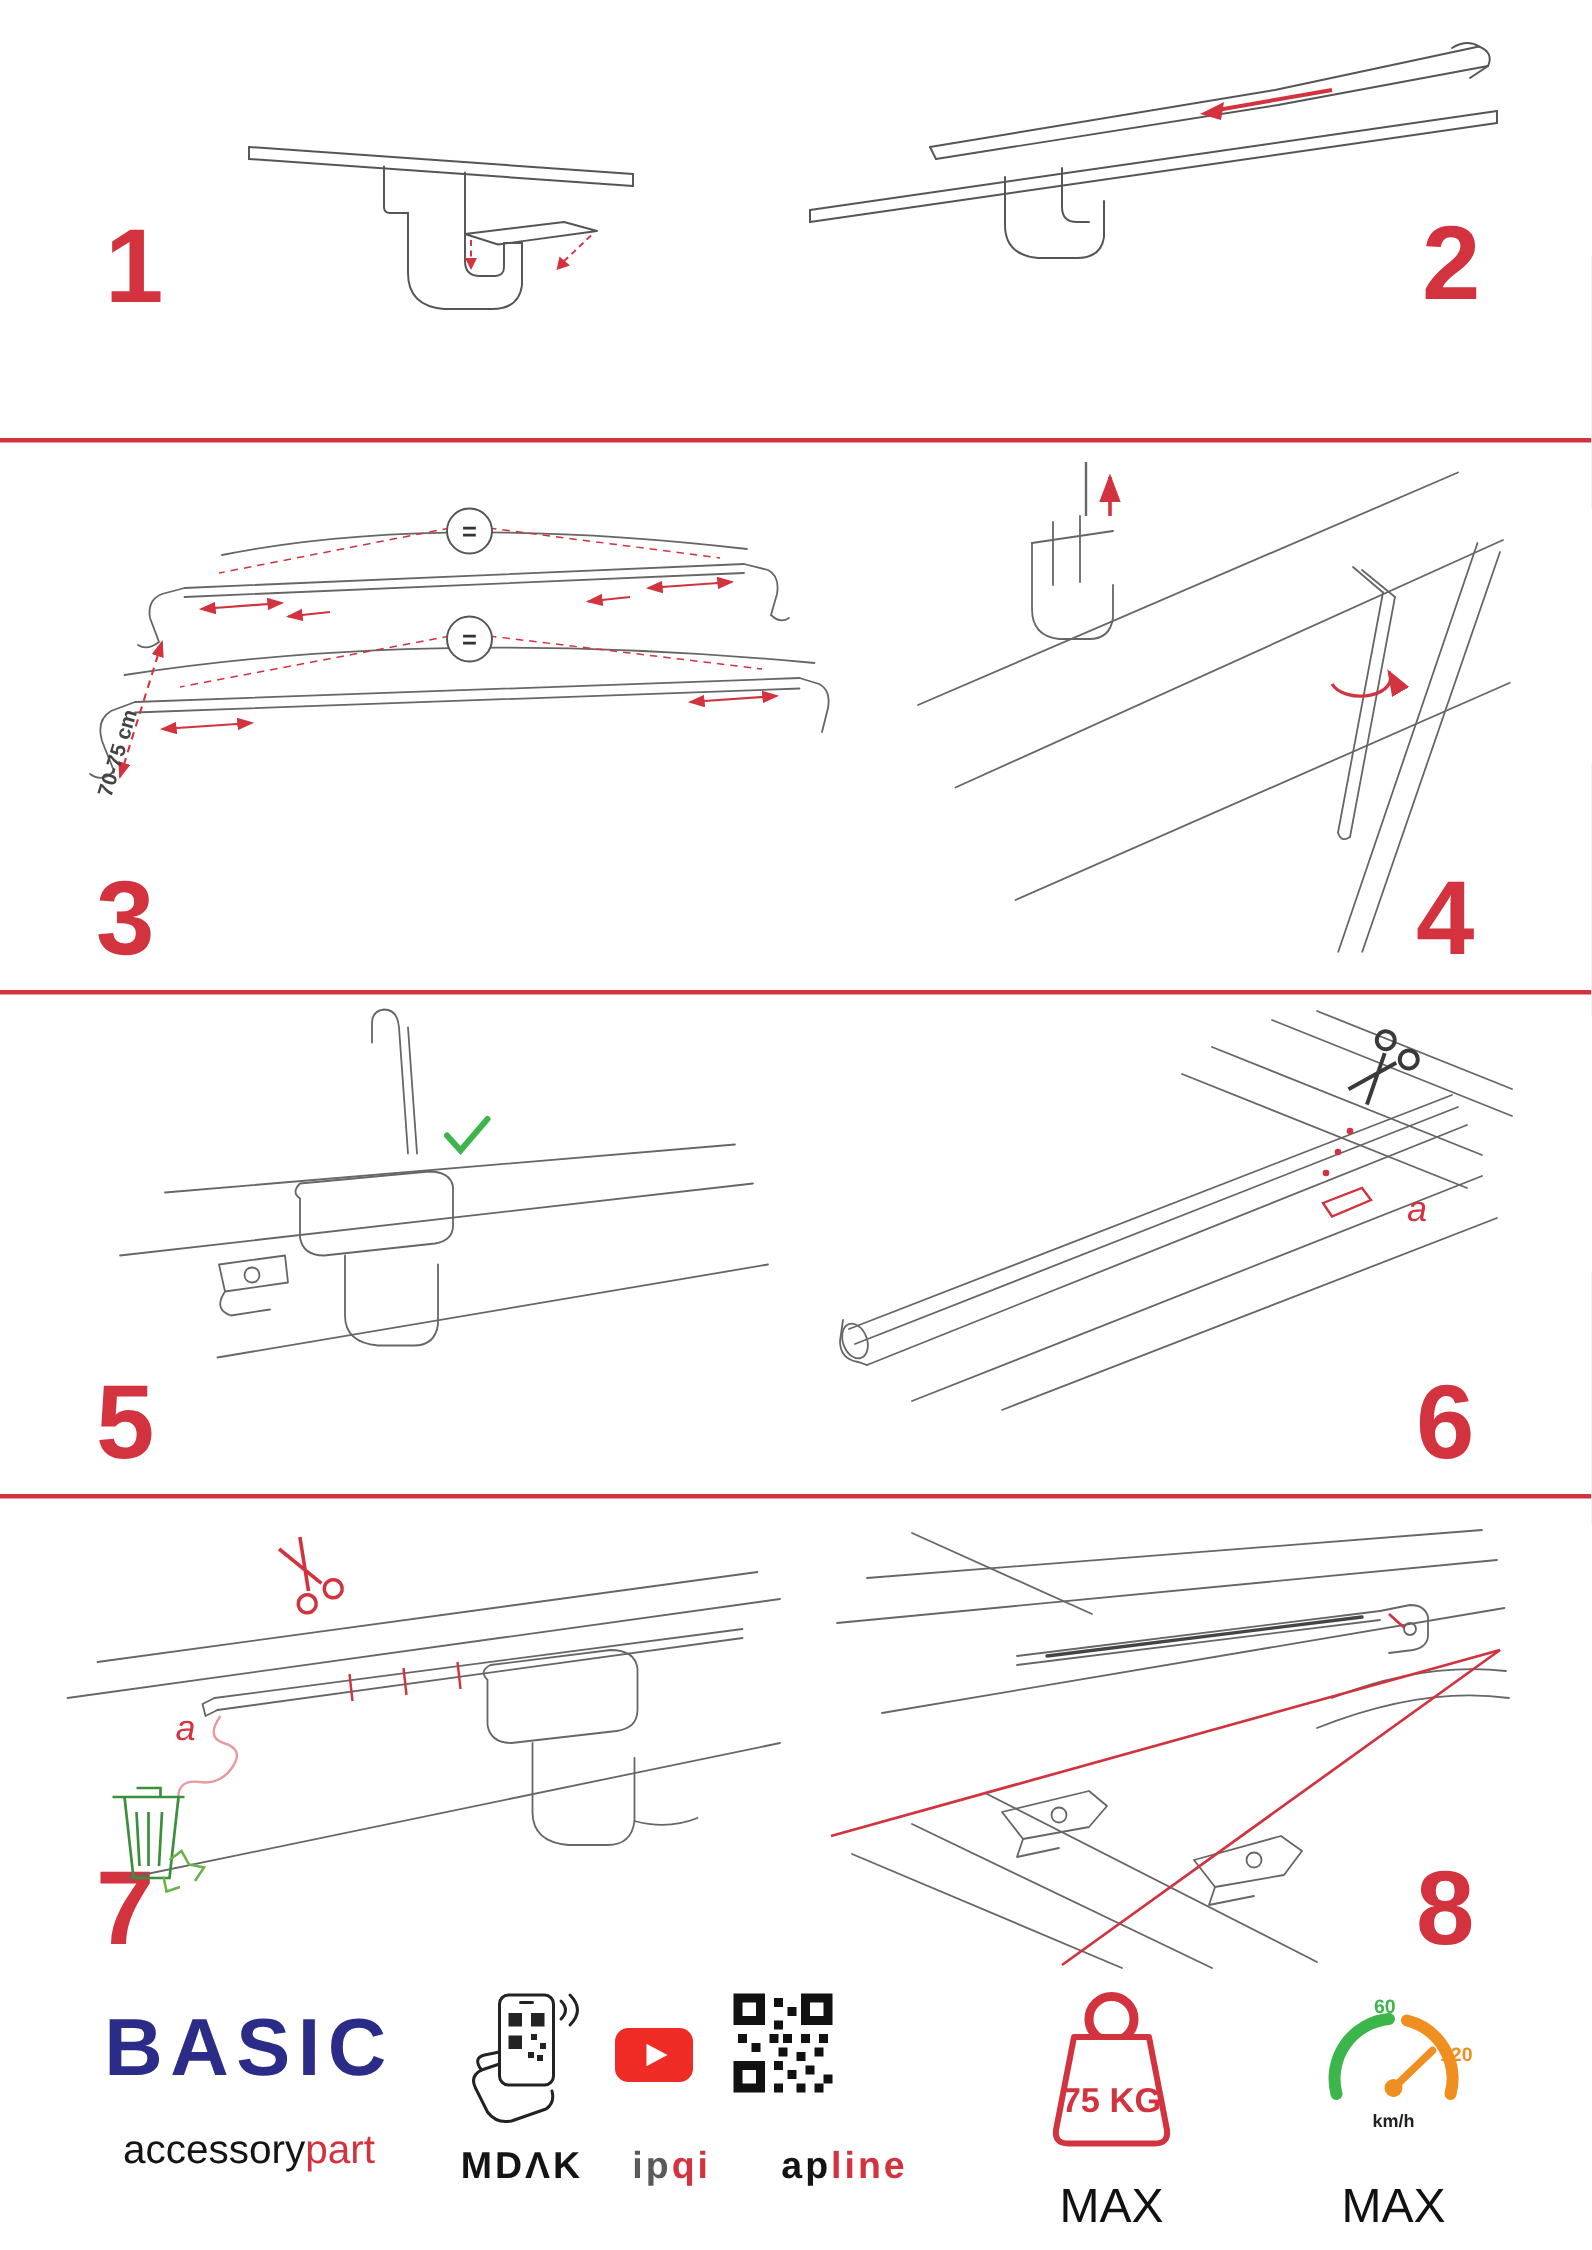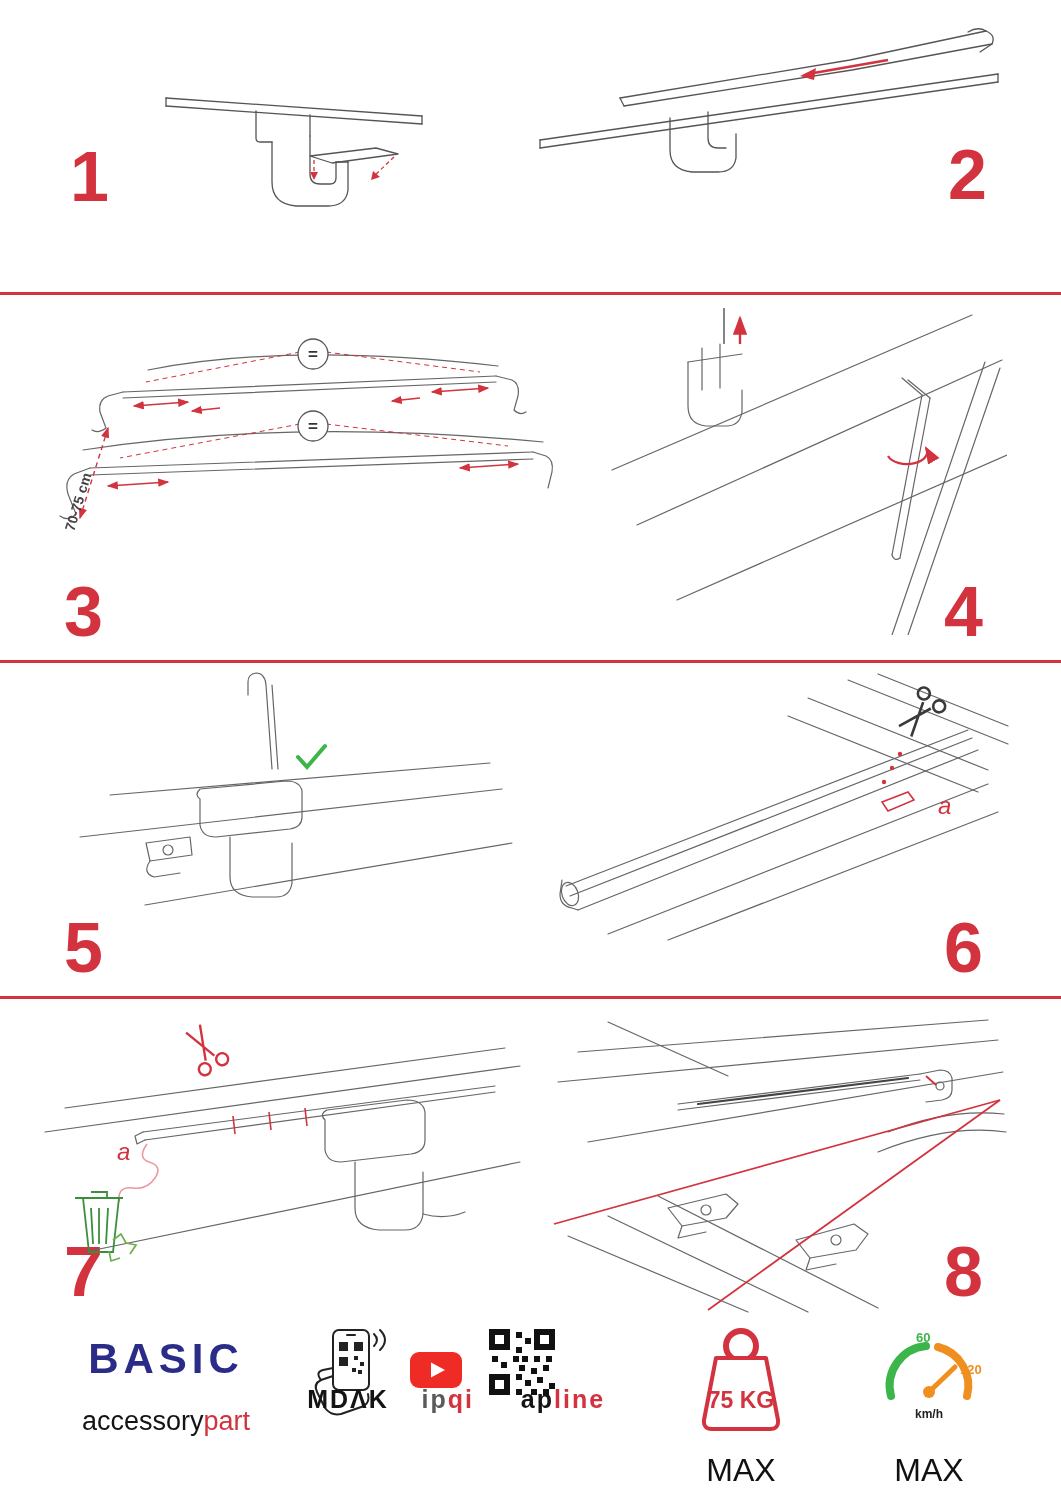--- a/index.html
+++ b/index.html
@@ -4,25 +4,25 @@
 <style>
   html,body{margin:0;padding:0;background:#e9e9e9;}
   .page{position:relative;width:1061px;height:1500px;background:#ffffff;overflow:hidden;
         font-family:"Liberation Sans",sans-serif;margin:0 auto;}
   .abs{position:absolute;}
   .step-num{position:absolute;color:#d2333e;font-size:70px;font-weight:700;line-height:1;}
   .sep{position:absolute;left:0;width:1061px;height:3px;background:#d2333e;}
   svg{display:block;}
   svg text{font-family:"Liberation Sans",sans-serif;}
   .brand-block{position:absolute;left:62px;top:1338px;width:208px;text-align:center;}
-  .brand-name{color:#2b2c87;font-size:42px;font-weight:700;letter-spacing:5px;line-height:1;}
+  .brand-name{color:#2b2c87;font-size:54px;font-weight:700;letter-spacing:5px;line-height:1;}
   .brand-sub{margin-top:26px;font-size:27px;font-weight:400;color:#141414;letter-spacing:0px;white-space:nowrap;}
   .red{color:#d2333e;}
   .gray{color:#5a5a5a;}
-  .partner-label{position:absolute;top:1385px;font-size:25px;font-weight:700;color:#141414;text-align:center;letter-spacing:2px;}
+  .partner-label{position:absolute;top:1430px;font-size:25px;font-weight:700;color:#141414;text-align:center;letter-spacing:2px;}
   .max-label{position:absolute;top:1452px;width:110px;text-align:center;font-size:32px;font-weight:400;color:#111;}
 </style>
 </head>
 <body>
 
 <div class="page">
 
   <div class="step-num" style="left:70px;top:142px;">1</div>
   <div class="step-num" style="left:948px;top:140px;">2</div>
   <div class="step-num" style="left:64px;top:577px;">3</div>

